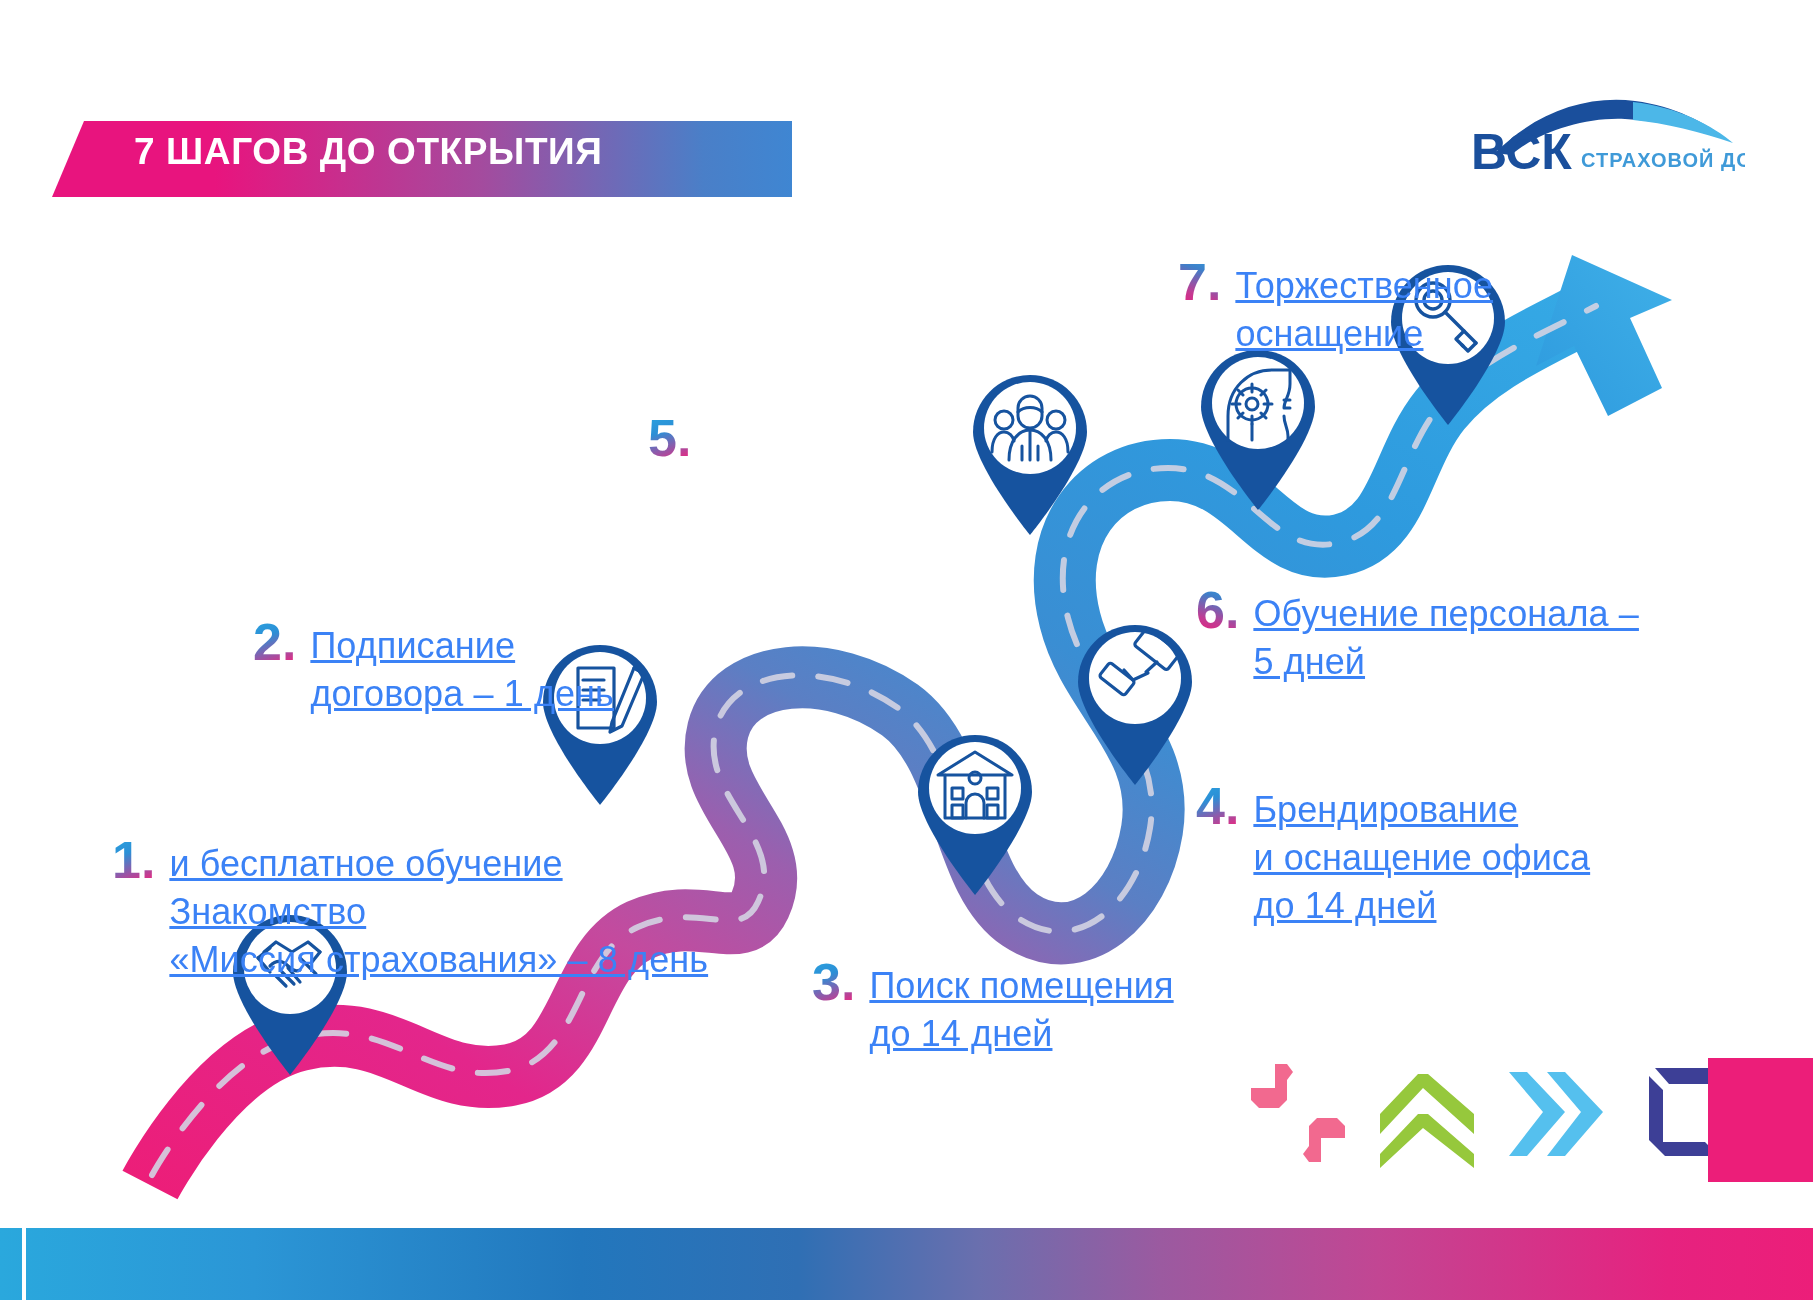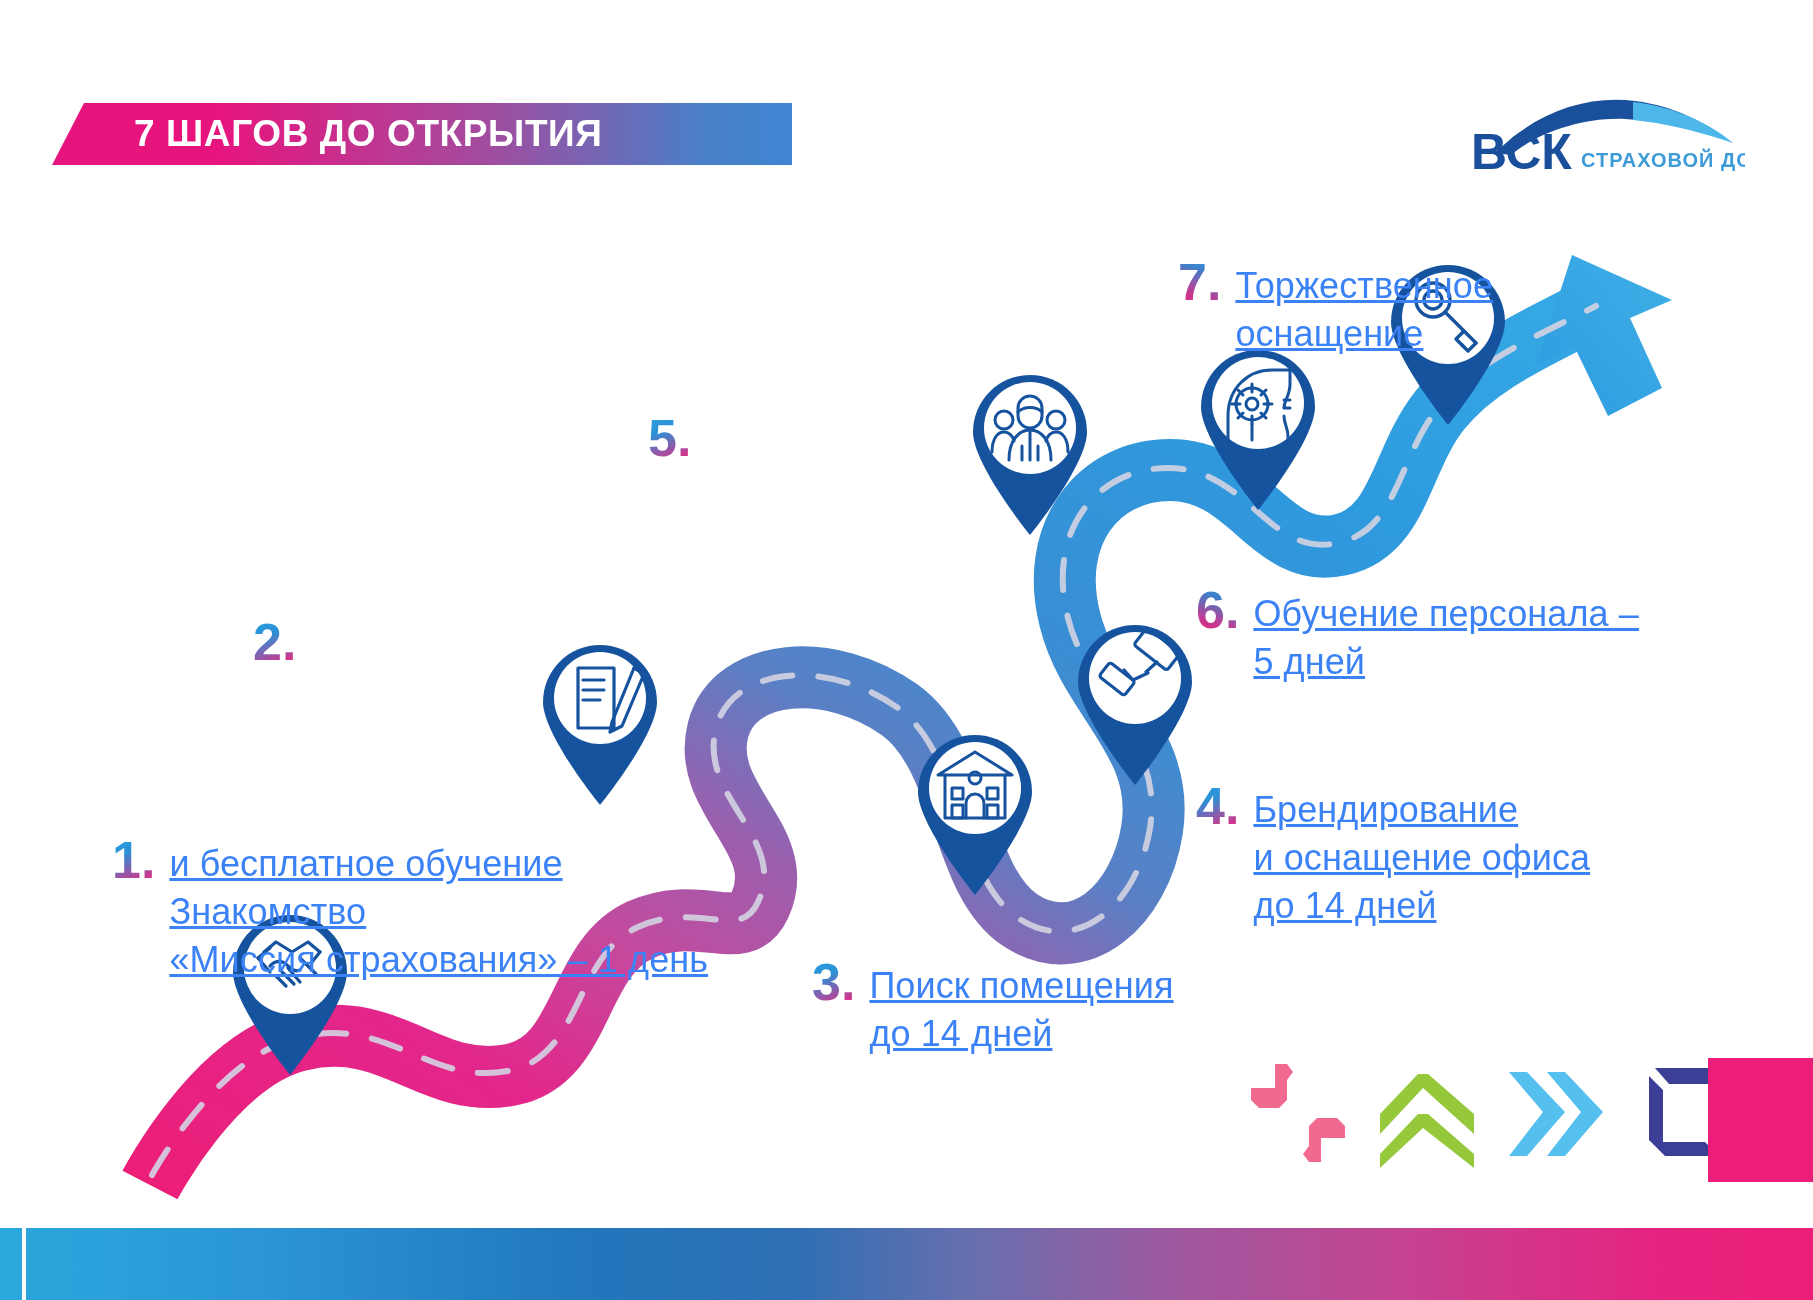--- a/index.html
+++ b/index.html
@@ -15,23 +15,23 @@
     width: 1813px;
     height: 1300px;
     background: #ffffff;
     overflow: hidden;
   }
 
   
   .banner-wrap {
     position: absolute;
     left: 52px;
-    top: 103px;
+    top: 121px;
     width: 740px;
-    height: 62px;
+    height: 76px;
   }
   .banner-shape {
     position: absolute;
     inset: 0;
     background: linear-gradient(90deg, #e8147e 0%, #e8147e 22%, #a44b9e 58%, #4a7fc8 88%, #3f86d2 100%);
     clip-path: polygon(32px 0, 100% 0, 768px 100%, 0 100%);
   }
   .banner-text {
     position: absolute;
     left: 82px;
@@ -298,26 +298,30 @@
         <path d="M1476 343 L1468 351 L1462 345"></path>
       </g>
     </g>
   </svg>
 
   <div class="step" style="left:112px; top:840px;">
     <div class="step-num">1.</div>
     <div class="step-text">
       <div>и бесплатное обучение</div>
       <div>Знакомство</div>
-      <div>«Миссия страхования» – 1 день</div>
+      <div>«Миссия страхования» – 8 день</div>
     </div>
   </div>
 
   <div class="step" style="left:253px; top:622px;">
     <div class="step-num">2.</div>
+    <div class="step-text">
+      <div>Подписание</div>
+      <div>договора – 1 день</div>
+    </div>
   </div>
 
   <div class="step" style="left:812px; top:962px;">
     <div class="step-num">3.</div>
     <div class="step-text">
       <div>Поиск помещения</div>
       <div>до 14 дней</div>
     </div>
   </div>
 

